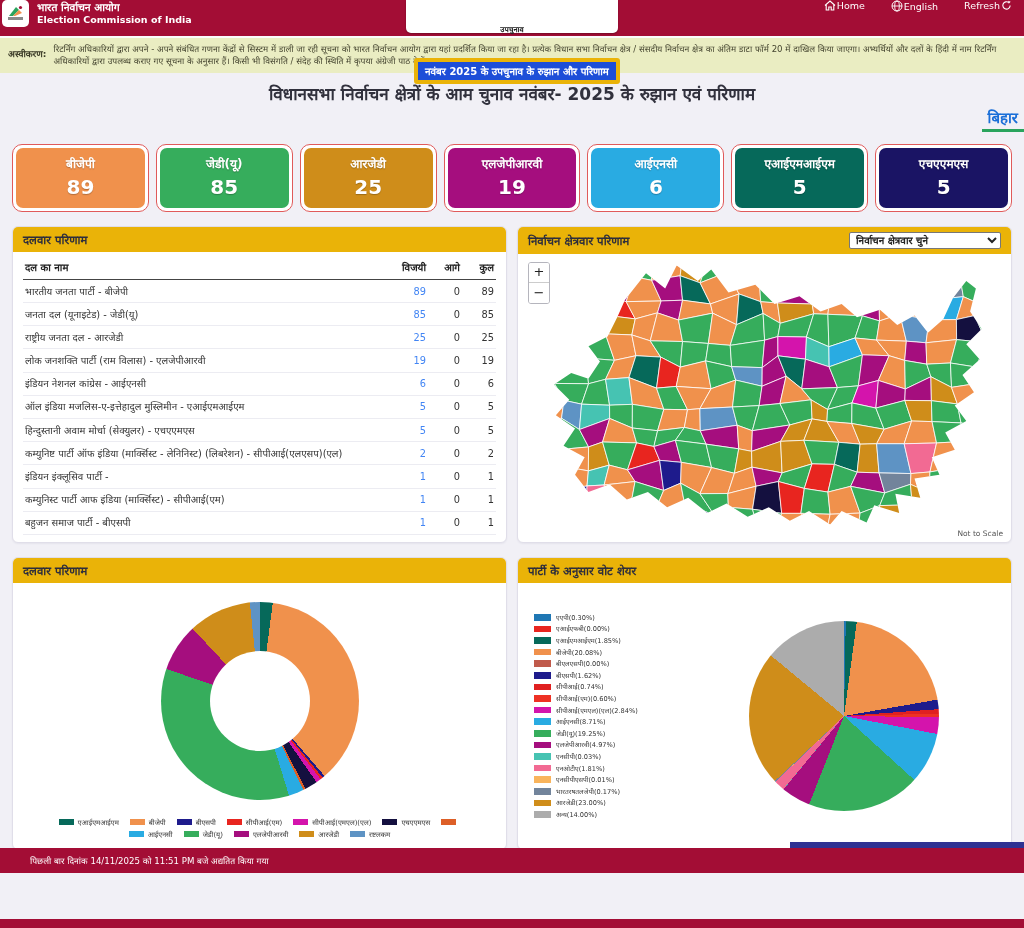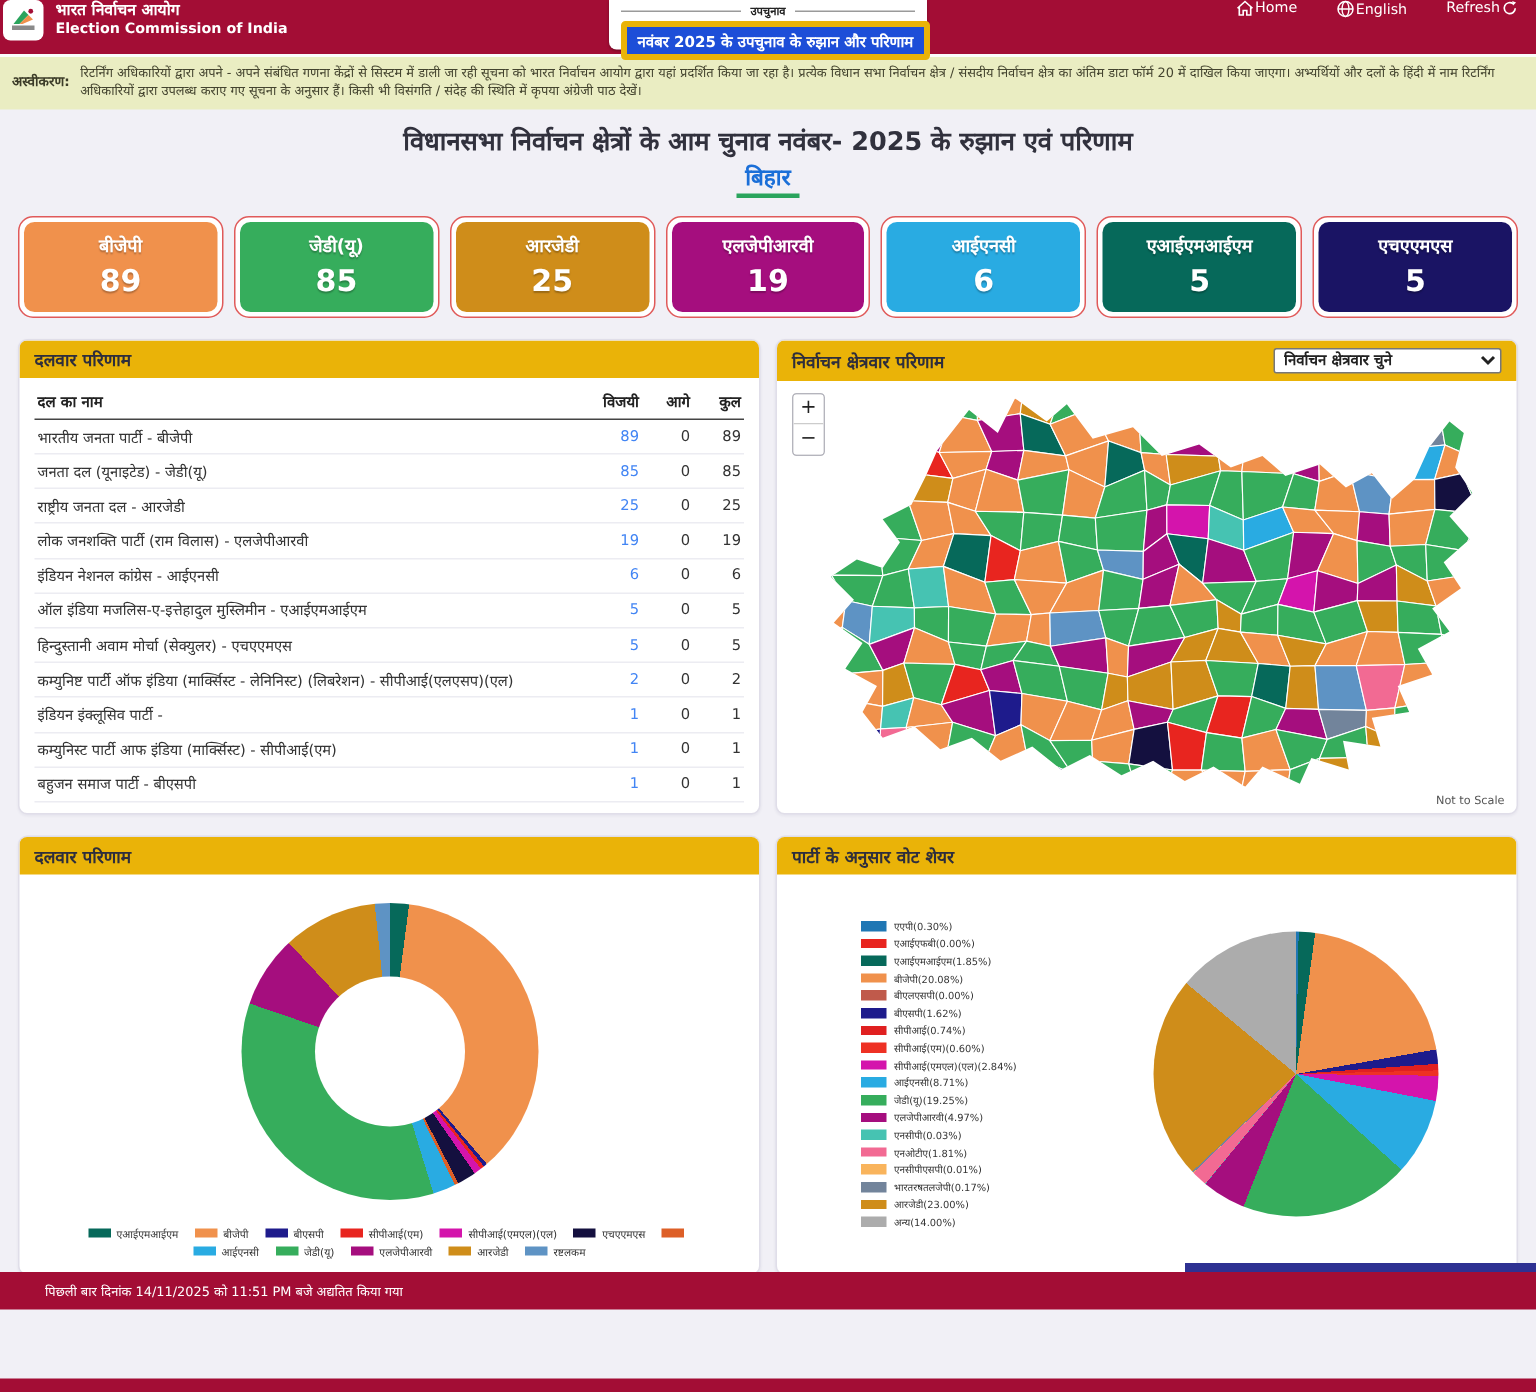--- a/index.html
+++ b/index.html
@@ -7,38 +7,38 @@
   body { font-family:"DejaVu Sans", sans-serif; }
   .app { position:relative; width:1024px; height:928px; background:#f1f0f6; overflow:hidden; margin:0 auto; }
 
   
   .topbar { position:relative; height:36px; background:#A30D35; color:#fff; display:flex; align-items:flex-start; padding:0 2px; }
   .brand { display:flex; align-items:center; gap:8px; }
   .logo-box { width:27px; height:27px; background:#fff; border-radius:5px; display:flex; align-items:center; justify-content:center; }
   .brand-text .hi { font-size:10.5px; font-weight:bold; line-height:1.25; }
   .brand-text .en { font-size:9.5px; font-weight:bold; line-height:1.25; }
   .byelection-box { position:absolute; left:406px; top:0; width:212px; height:33px; background:#fff; border-radius:0 0 5px 5px; padding:2px 8px 3px; box-shadow:0 1px 2px rgba(0,0,0,.3); }
-  .bye-title-row { display:flex; align-items:center; gap:6px; color:#222; }
+  .bye-title-row { display:flex; align-items:center; gap:22px; color:#222;flex-direction:column; }
   .bye-line { flex:1; height:1px; background:#9a9a9a; }
   .bye-title { font-size:7.5px; font-weight:bold; color:#222; }
   .bye-btn { display:block; margin:2px auto 0; background:#1d4ed8; color:#fff; font-size:10px; font-weight:bold; border:4px solid #eab308; border-radius:3px; padding:2px 7px; font-family:inherit; cursor:pointer; white-space:nowrap; }
   .top-nav { margin-left:auto; display:flex; align-items:flex-start; gap:26px; padding-right:10px; }
   .nav-item { display:flex; flex-direction:row; align-items:center; gap:1px; font-size:9.5px; cursor:pointer; color:#fff; }
   .nav-item svg { display:block; }
   .nav-refresh { align-items:flex-start; }
   .nav-refresh .lbl { font-size:9.5px; }
 
   
   .disclaimer { display:flex; gap:7px; background:#EAEDC2; border-top:2px solid #fbfbfb; padding:5px 12px 5px 8px; }
   .disc-label { font-size:9px; font-weight:bold; color:#3c3c28; white-space:nowrap; padding-top:4px; }
   .disc-text { font-size:8.6px; color:#44442f; line-height:1.45; }
 
   
   .page-title { text-align:center; margin-top:9px; font-size:17px; font-weight:bold; color:#31313d; }
-  .state-wrap { text-align:center; margin-top:2px; }
+  .state-wrap { text-align:right; margin-top:2px; }
   .state-name { display:inline-block; font-size:15px; font-weight:bold; color:#1B6FD8; padding:0 6px 2px; border-bottom:3px solid #2AA45D; }
 
   
   .cards { display:flex; gap:7px; padding:0 12px; margin-top:12px; }
   .card { flex:1; background:#fff; border:1px solid #E05A5A; border-radius:10px; padding:3px; cursor:pointer; }
   .card-inner { border-radius:7px; color:#fff; text-align:center; padding:7px 2px 9px; }
   .card-name { font-size:12px; font-weight:bold; text-shadow:0 1px 1px rgba(0,0,0,.25); }
   .card-num { font-size:20px; font-weight:bold; margin-top:3px; text-shadow:0 1px 1px rgba(0,0,0,.25); }
 
   
@@ -68,21 +68,21 @@
   .donut-wrap { flex:1; display:flex; align-items:center; justify-content:center; padding-top:6px; }
   .donut { width:198px; height:198px; border-radius:50%; position:relative; }
   .donut::after { content:""; position:absolute; inset:49px; background:#fff; border-radius:50%; }
   .donut-legend { display:flex; flex-wrap:wrap; justify-content:center; column-gap:11px; row-gap:3px; padding:4px 34px 10px; }
   .lg-item { display:flex; align-items:center; gap:4px; }
   .lg-swatch { width:15px; height:6px; display:inline-block; }
   .lg-label { font-size:7px; color:#333; }
 
   
   .vs-body { height:266px; display:flex; align-items:center; }
-  .vs-legend { width:158px; display:flex; flex-direction:column; gap:2.6px; padding-left:16px;margin-left:40px; }
+  .vs-legend { width:158px; display:flex; flex-direction:column; gap:2.6px; padding-left:16px; }
   .vs-item { display:flex; align-items:center; gap:5px; }
   .vs-swatch { width:17px; height:6.5px; display:inline-block; flex:0 0 auto; }
   .vs-label { font-size:6.6px; color:#333; white-space:nowrap; }
   .pie-wrap { flex:1; display:flex; justify-content:center; }
   .pie { width:190px; height:190px; border-radius:50%; }
 
   
   .bluebar { position:absolute; top:842px; left:790px; right:0; height:6px; background:#2E3192; }
   .redbar { position:absolute; top:848px; left:0; right:0; height:25px; background:#A30D35; color:#fff; display:flex; align-items:center; padding-left:30px; font-size:8.6px; }
   .bottomstrip { position:absolute; bottom:0; left:0; right:0; height:9px; background:#A30D35; }

